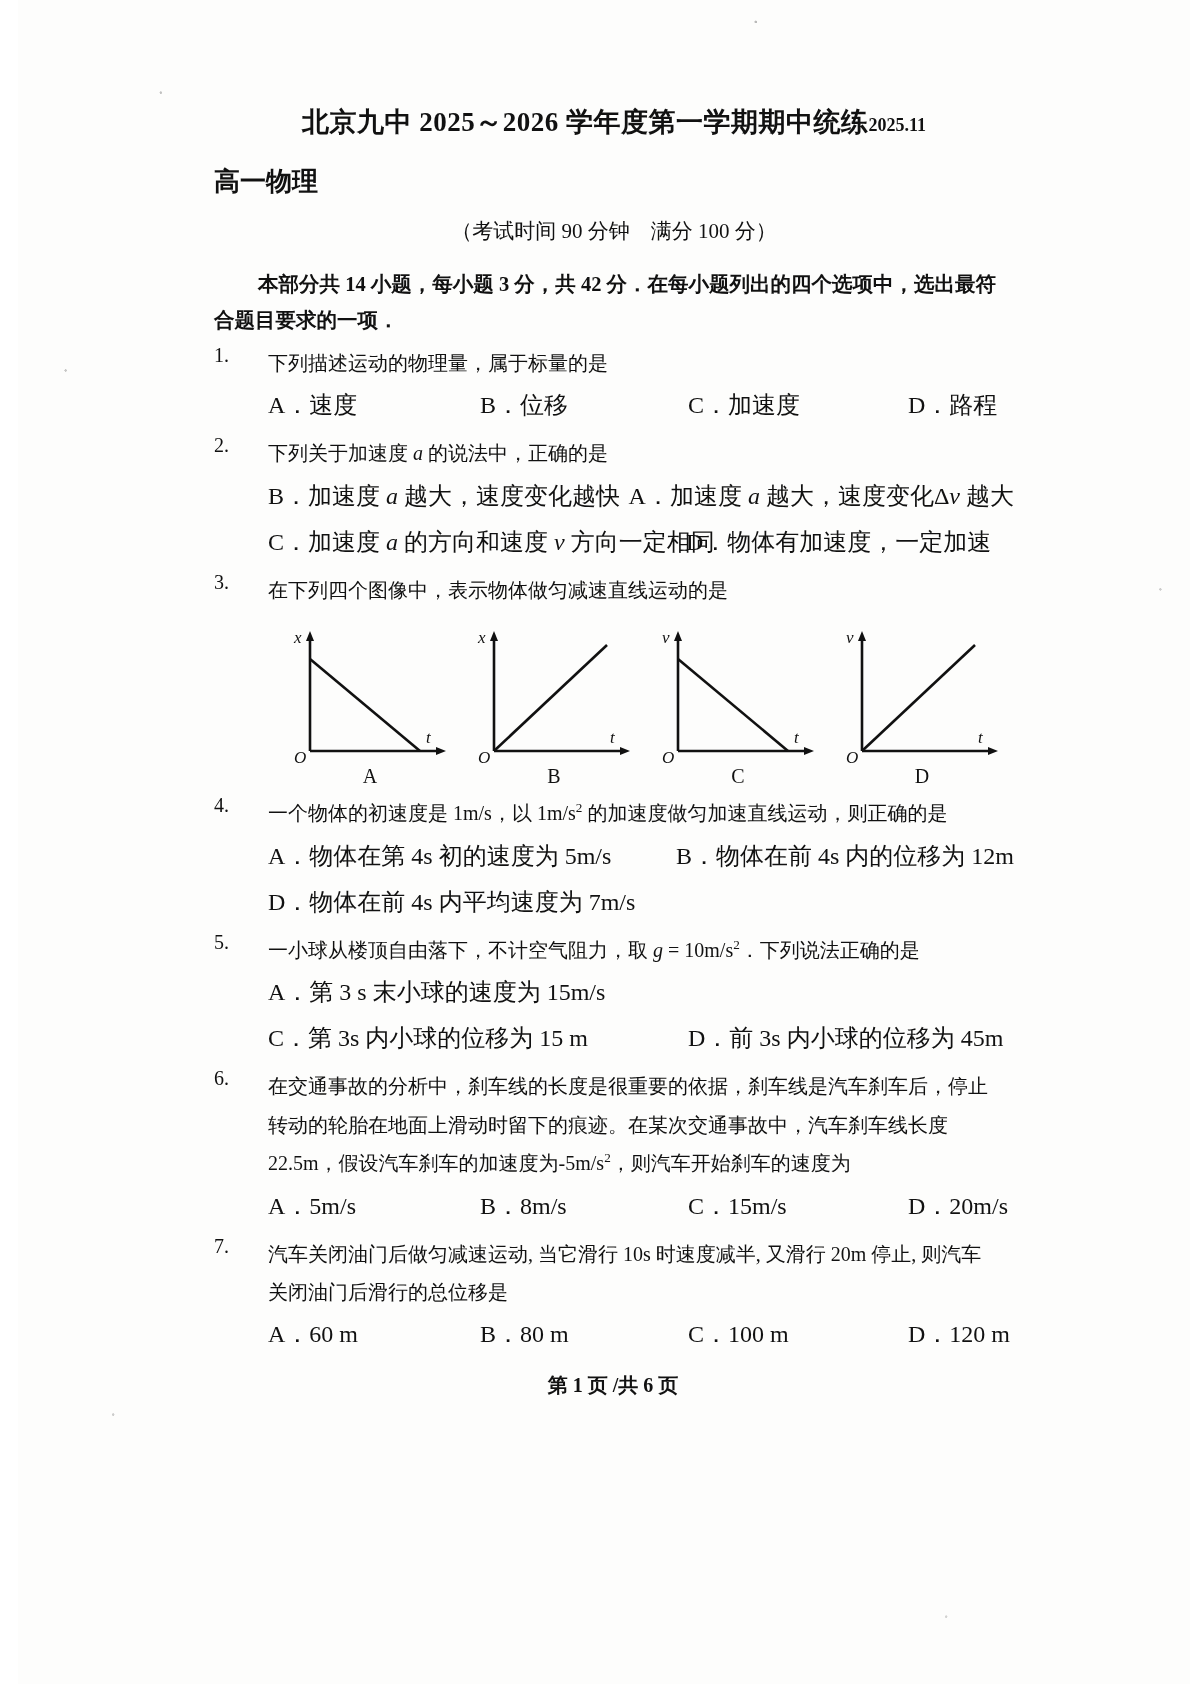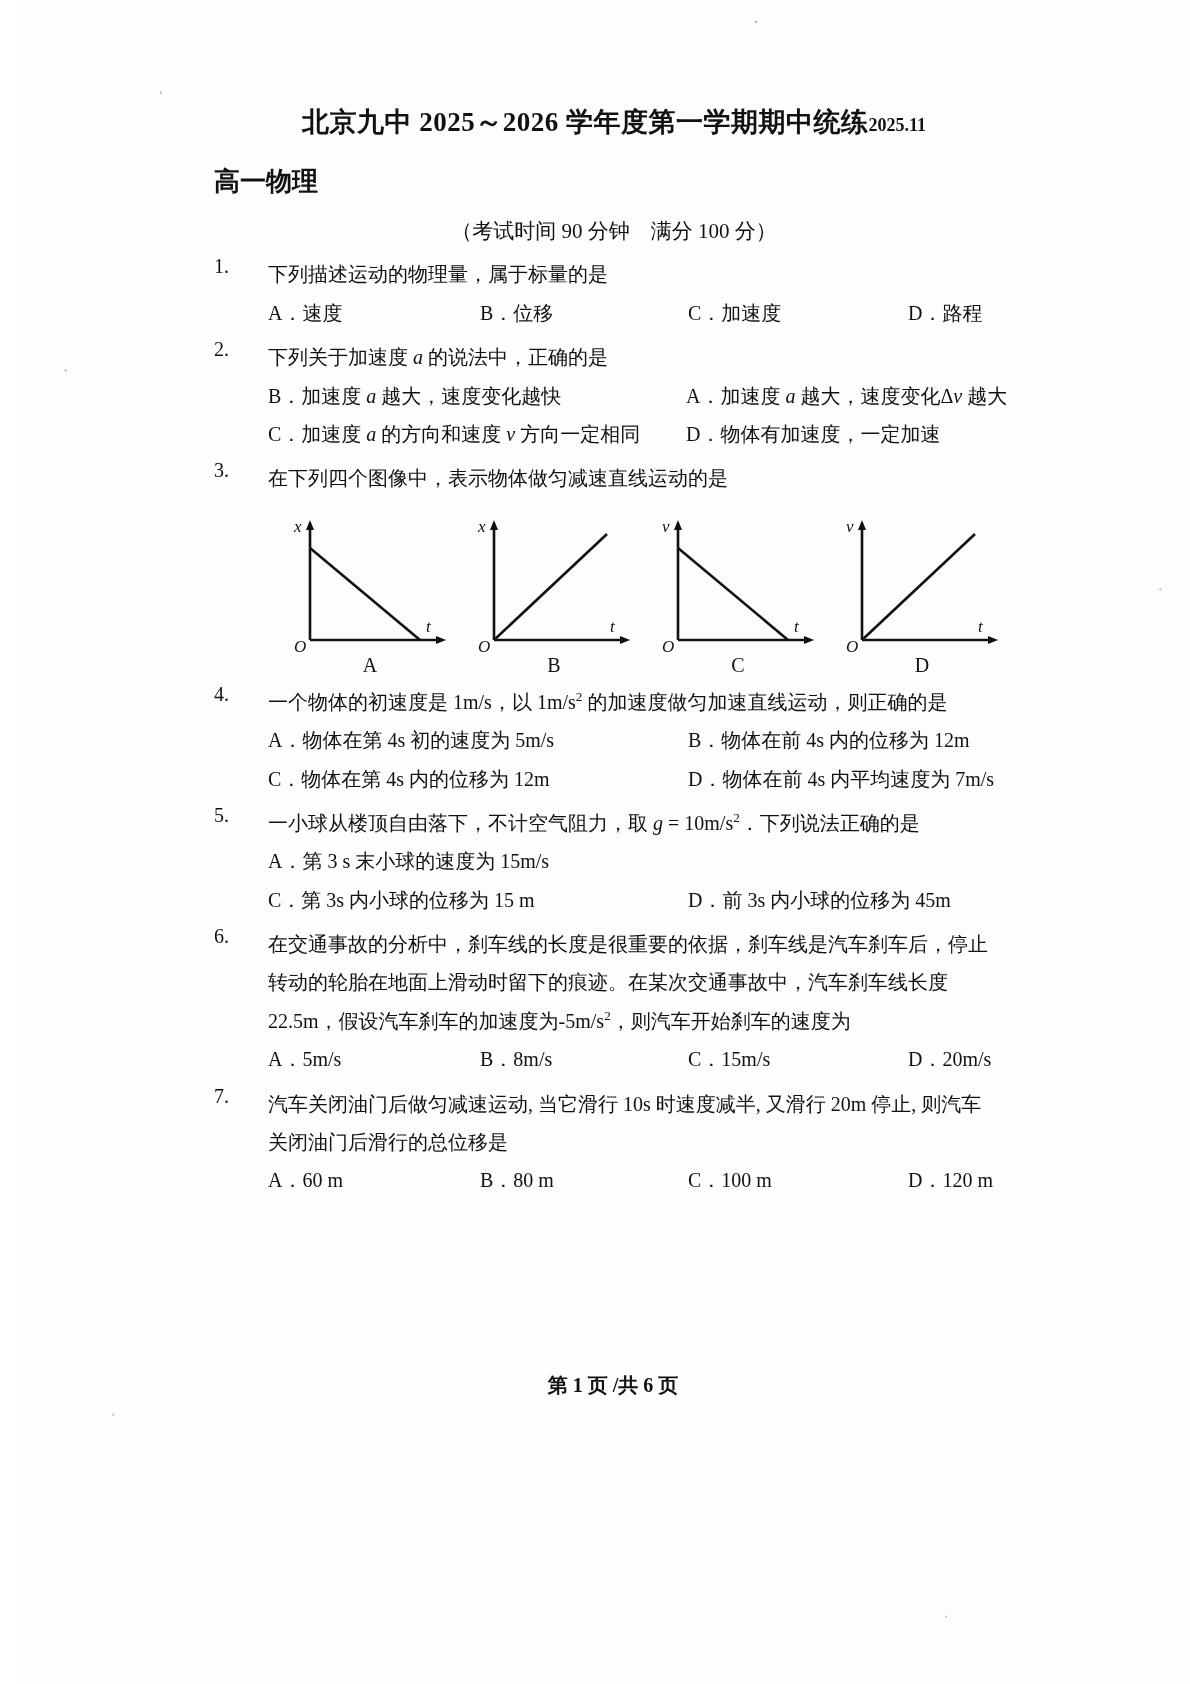--- a/index.html
+++ b/index.html
@@ -60,21 +60,21 @@
   }
   .subject {
     text-align: left;
     font-weight: bold;
     font-size: 26px;
     margin: 0 0 18px 0;
   }
   .exam-meta {
     text-align: center;
     font-size: 21px;
-    margin: 0 0 10px 0;
+    margin: 0 0 22px 0;
   }
   .instruction {
     font-weight: bold;
     font-size: 20.5px;
     line-height: 1.72;
     text-indent: 44px;
     margin: 0 0 6px 0;
   }
 
   
@@ -92,21 +92,21 @@
   }
   .q-body {
     margin-left: 54px;
   }
   .q-stem {
     font-size: 20px;
     line-height: 1.92;
   }
   .opts {
     display: flex;
-    font-size: 20px;
+    font-size: 24px;
     line-height: 1.92;
   }
   .opts .opt { white-space: nowrap; }
   
   .opts.four .opt:nth-child(1) { width: 212px; }
   .opts.four .opt:nth-child(2) { width: 208px; }
   .opts.four .opt:nth-child(3) { width: 220px; }
   
   .opts.two .opt:nth-child(1) { width: 420px; }
   .opts.two-wide .opt:nth-child(1) { width: 418px; }
@@ -153,20 +153,21 @@
   <div class="content">
 
     <div class="doc-title">
       <span>北京九中 2025～2026 学年度第一学期期中统练</span><span class="date">2025.11</span>
     </div>
 
     <div class="subject">高一物理</div>
 
     <div class="exam-meta">（考试时间 90 分钟　满分 100 分）</div>
 
+    <div class="instruction">本部分共 14 小题，每小题 3 分，共 42 分．在每小题列出的四个选项中，选出最符合题目要求的一项．</div>
 
     <div class="q">
       <div class="q-num">1.</div>
       <div class="q-body">
         <div class="q-stem">下列描述运动的物理量，属于标量的是</div>
         <div class="opts four">
           <span class="opt">A．速度</span>
           <span class="opt">B．位移</span>
           <span class="opt">C．加速度</span>
           <span class="opt">D．路程</span>
@@ -258,21 +259,20 @@
 
     <div class="q">
       <div class="q-num">4.</div>
       <div class="q-body">
         <div class="q-stem"><span>一个物体的初速度是 1m/s，以 1m/s</span><sup>2</sup><span> 的加速度做匀加速直线运动，则正确的是</span></div>
         <div class="opts two">
           <span class="opt">A．物体在第 4s 初的速度为 5m/s</span>
           <span class="opt">B．物体在前 4s 内的位移为 12m</span>
         </div>
         <div class="opts two">
-          <span class="opt">C．物体在第 4s 内的位移为 12m</span>
           <span class="opt">D．物体在前 4s 内平均速度为 7m/s</span>
         </div>
       </div>
     </div>
 
     <div class="q">
       <div class="q-num">5.</div>
       <div class="q-body">
         <div class="q-stem"><span>一小球从楼顶自由落下，不计空气阻力，取 </span><i class="var">g</i><span> = 10m/s</span><sup>2</sup><span>．下列说法正确的是</span></div>
         <div class="opts two">

